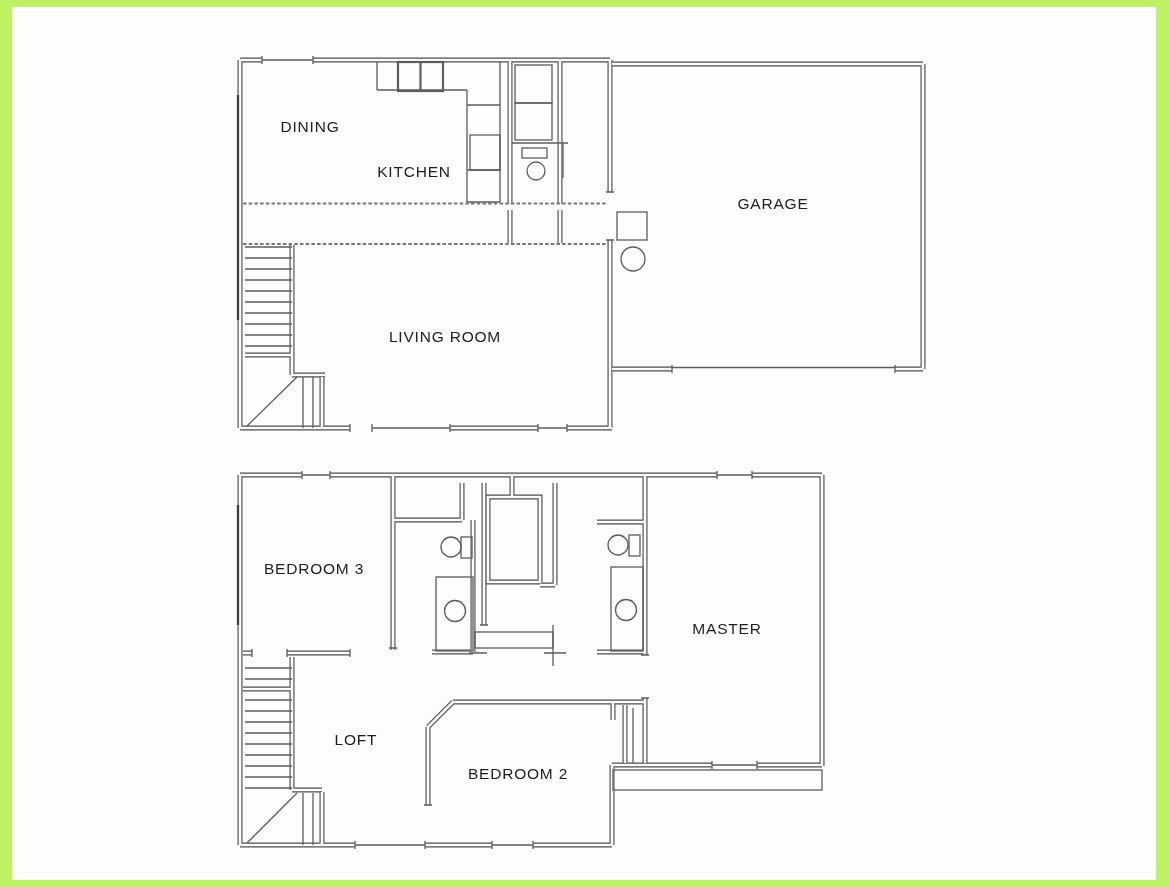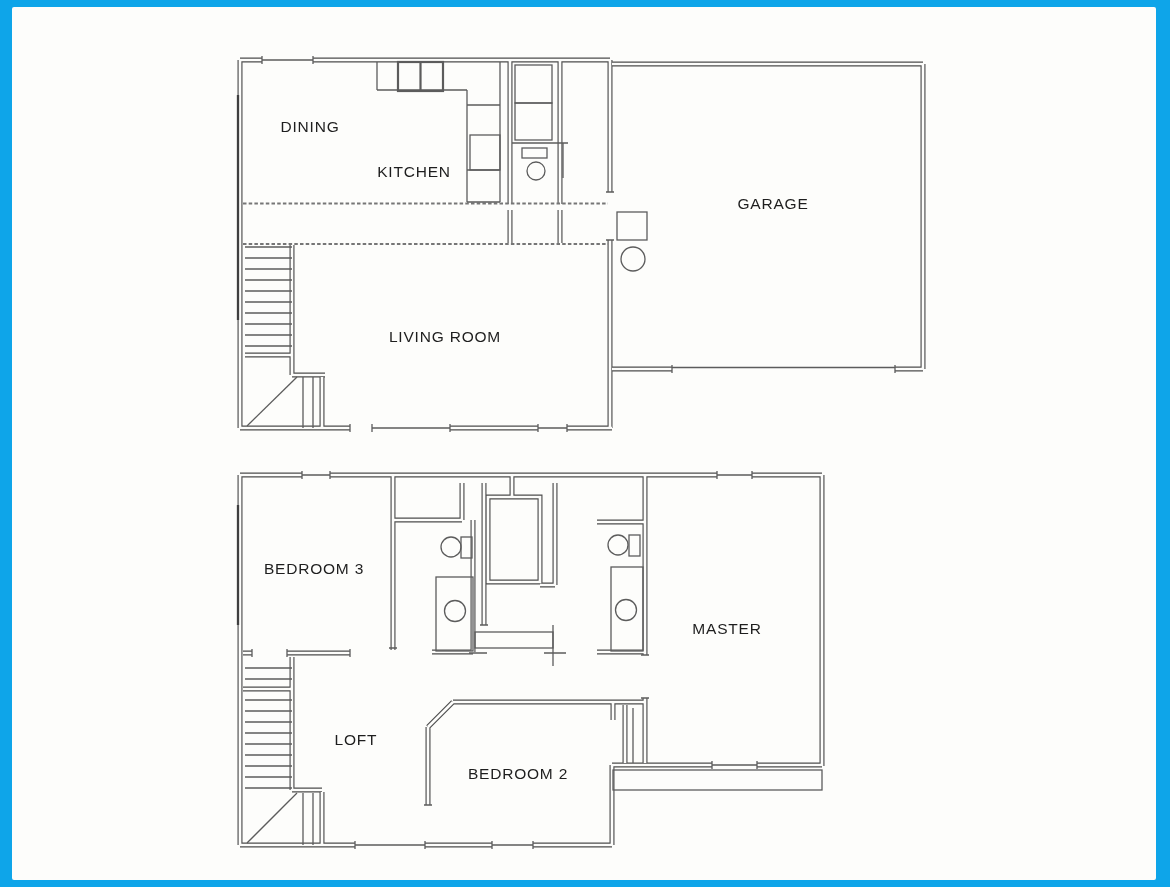--- a/index.html
+++ b/index.html
@@ -1,16 +1,16 @@
 <!DOCTYPE html>
 <html><head>
 <meta charset="utf-8">
 <style>
   html,body{margin:0;padding:0;background:#e1e1e4;}
-  .shot{position:relative;width:1170px;height:887px;background:#0ea5e9;overflow:hidden;
+  .shot{position:relative;width:1170px;height:887px;background:#bef264;overflow:hidden;
         font-family:"Liberation Sans",sans-serif;}
   .paper{position:absolute;left:12px;top:7px;right:14px;bottom:7px;background:#fdfdfb;border-radius:2px;}
   svg{position:absolute;left:0;top:0;}
   .wd{fill:none;stroke:#4d4d4d;stroke-width:5;}
   .ww{fill:none;stroke:#fdfdfb;stroke-width:2.7;}
   .mask{fill:none;stroke:#fdfdfb;stroke-width:7.5;}
   .thin{fill:none;stroke:#5c5c5c;stroke-width:1.3;}
   .thick{fill:none;stroke:#3f3f3f;stroke-width:2.3;}
   .dash{fill:none;stroke:#767676;stroke-width:2;stroke-dasharray:3.5 2.2;}
   .lbl{font-size:15.5px;letter-spacing:0.8px;fill:#1e1e1e;}

